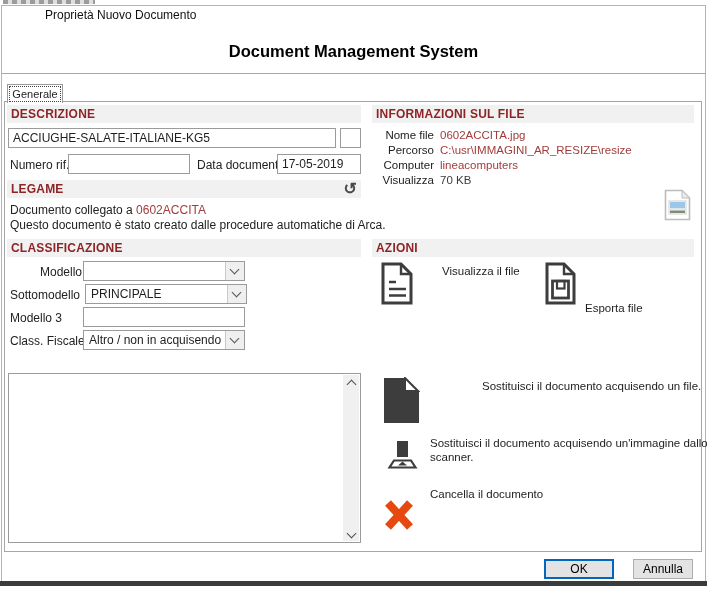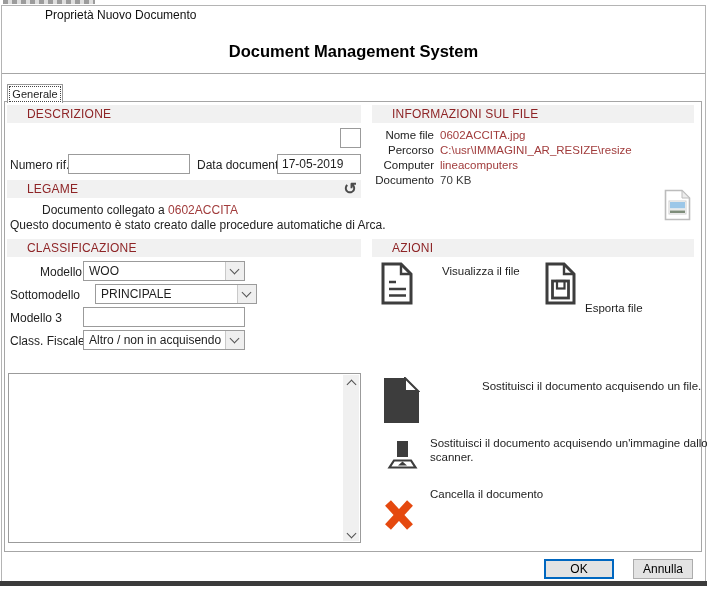--- a/index.html
+++ b/index.html
@@ -15,21 +15,21 @@
                font-size:16.5px;font-weight:bold;color:#000;}
   .hr{position:absolute;left:2px;top:73px;width:703px;border-top:1px solid #a6a6a6;}
   .bottombar{position:absolute;left:0;top:581px;width:707px;height:5px;background:#3b3b3b;}
   .content{position:absolute;left:4px;top:101px;width:696px;height:449px;
            border:1px solid #a6a6a6;background:#fff;}
   .tab{position:absolute;left:7px;top:84px;width:54px;height:18px;background:#fff;
        border:1px solid #9a9a9a;border-bottom:none;z-index:3;text-align:center;
        font-size:11px;line-height:18px;}
   .tab .inner{outline:1px dotted #444;outline-offset:-2px;display:block;height:100%;text-align:center;}
   .strip{position:absolute;height:18px;background:#f1f1f1;z-index:2;}
-  .strip .hdr{font-weight:normal;font-size:12px;line-height:18px;padding-left:20px;
+  .strip .hdr{font-weight:bold;font-size:12px;line-height:18px;padding-left:4px;
               color:#8e2426;letter-spacing:.2px;}
   .lbl{position:absolute;font-size:12px;color:#222;}
   .redval{color:#a13c3c;}
   .tinput{position:absolute;border:1px solid #9b9b9b;background:#fff;font-family:"Liberation Sans",sans-serif;
           font-size:12px;padding:0 4px;box-sizing:border-box;color:#1e1e1e;outline:none;}
   .sqbtn{position:absolute;border:1px solid #9b9b9b;background:#fff;box-sizing:border-box;}
   .combo{position:absolute;border:1px solid #9b9b9b;background:#fff;box-sizing:border-box;}
   .combo .val{display:block;font-size:12px;line-height:18px;padding-left:5px;
               white-space:nowrap;overflow:hidden;}
   .combo .dd{position:absolute;right:0;top:0;bottom:0;width:18px;background:#efefef;
@@ -64,51 +64,51 @@
   <div class="hr"></div>
 
   <div class="tab">
     <span class="inner">Generale</span>
   </div>
   <div class="content"></div>
 
   <div class="strip" style="left:7px;top:105px;width:354px;">
     <div class="hdr">DESCRIZIONE</div>
   </div>
+  <input class="tinput" style="left: 8px; top: 128px; width: 328px; height: 20px;" value="ACCIUGHE-SALATE-ITALIANE-KG5">
   <button class="sqbtn" style="left:340px;top:128px;width:21px;height:20px;"></button>
 
   <div class="lbl" style="left:10px;top:158px;">Numero rif.</div>
   <input class="tinput" style="left: 68px; top: 154px; width: 122px; height: 20px;" value="">
   <div class="lbl" style="left:197px;top:158px;">Data documento</div>
   <input class="tinput" style="left: 277px; top: 154px; width: 84px; height: 20px;" value="17-05-2019">
 
   <div class="strip" style="left:7px;top:180px;width:354px;">
     <div class="hdr">LEGAME</div>
     <span class="reload">↺</span>
   </div>
-  <div class="lbl" style="left:10px;top:203px;margin-left:32px;">
+  <div class="lbl" style="left:10px;top:203px;">
     <span>Documento collegato a</span>
     <span class="redval">0602ACCITA</span>
   </div>
   <div class="lbl" style="left:10px;top:218px;">Questo documento è stato creato dalle procedure automatiche di Arca.</div>
 
   <div class="strip" style="left:7px;top:239px;width:354px;">
     <div class="hdr">CLASSIFICAZIONE</div>
   </div>
 
   <div class="lbl" style="left:10px;top:265px;margin-left:30px;">Modello</div>
   <div class="combo" style="left:83px;top:261px;width:162px;height:20px;">
-    <span class="val">WOO</span>
     <span class="dd">
         <i class="chev"></i>
       </span>
   </div>
 
   <div class="lbl" style="left:10px;top:288px;">Sottomodello</div>
-  <div class="combo" style="left:95px;top:284px;width:162px;height:20px;">
+  <div class="combo" style="left:85px;top:284px;width:162px;height:20px;">
     <span class="val">PRINCIPALE</span>
     <span class="dd">
         <i class="chev"></i>
       </span>
   </div>
 
   <div class="lbl" style="left:10px;top:311px;">Modello 3</div>
   <input class="tinput" style="left: 83px; top: 307px; width: 162px; height: 20px;" value="">
 
   <div class="lbl" style="left:10px;top:334px;">Class. Fiscale</div>
@@ -134,21 +134,21 @@
   <div class="strip" style="left:372px;top:105px;width:322px;">
     <div class="hdr">INFORMAZIONI SUL FILE</div>
   </div>
 
   <div class="inforow-l" style="top:129px;">Nome file</div>
   <div class="inforow-v redval" style="top:129px;">0602ACCITA.jpg</div>
   <div class="inforow-l" style="top:144px;">Percorso</div>
   <div class="inforow-v redval" style="top:144px;">C:\usr\IMMAGINI_AR_RESIZE\resize</div>
   <div class="inforow-l" style="top:159px;">Computer</div>
   <div class="inforow-v redval" style="top:159px;">lineacomputers</div>
-  <div class="inforow-l" style="top:174px;">Documento</div>
+  <div class="inforow-l" style="top:174px;">Visualizza</div>
   <div class="inforow-v" style="top:174px;color:#3c3c3c;">70 KB</div>
 
   <div class="abs" style="left:664px;top:189px;">
     <svg width="27" height="32" viewBox="0 0 27 32">
       <path d="M1.5 1.5 H18 L25.5 9 V30.5 H1.5 Z" fill="#fff" stroke="#bcbcbc" stroke-width="1.6"></path>
       <path d="M18 1.5 V9 H25.5 Z" fill="#ececec" stroke="#bcbcbc" stroke-width="1"></path>
       <rect x="5" y="12" width="17" height="13" fill="#fff" stroke="#cfcfcf"></rect>
       <rect x="6" y="13" width="15" height="6.5" fill="#9cc7e8"></rect>
       <rect x="6" y="19.5" width="15" height="2" fill="#e9e9e9"></rect>
       <rect x="6" y="21.5" width="15" height="2.5" fill="#7e8d7a"></rect>

